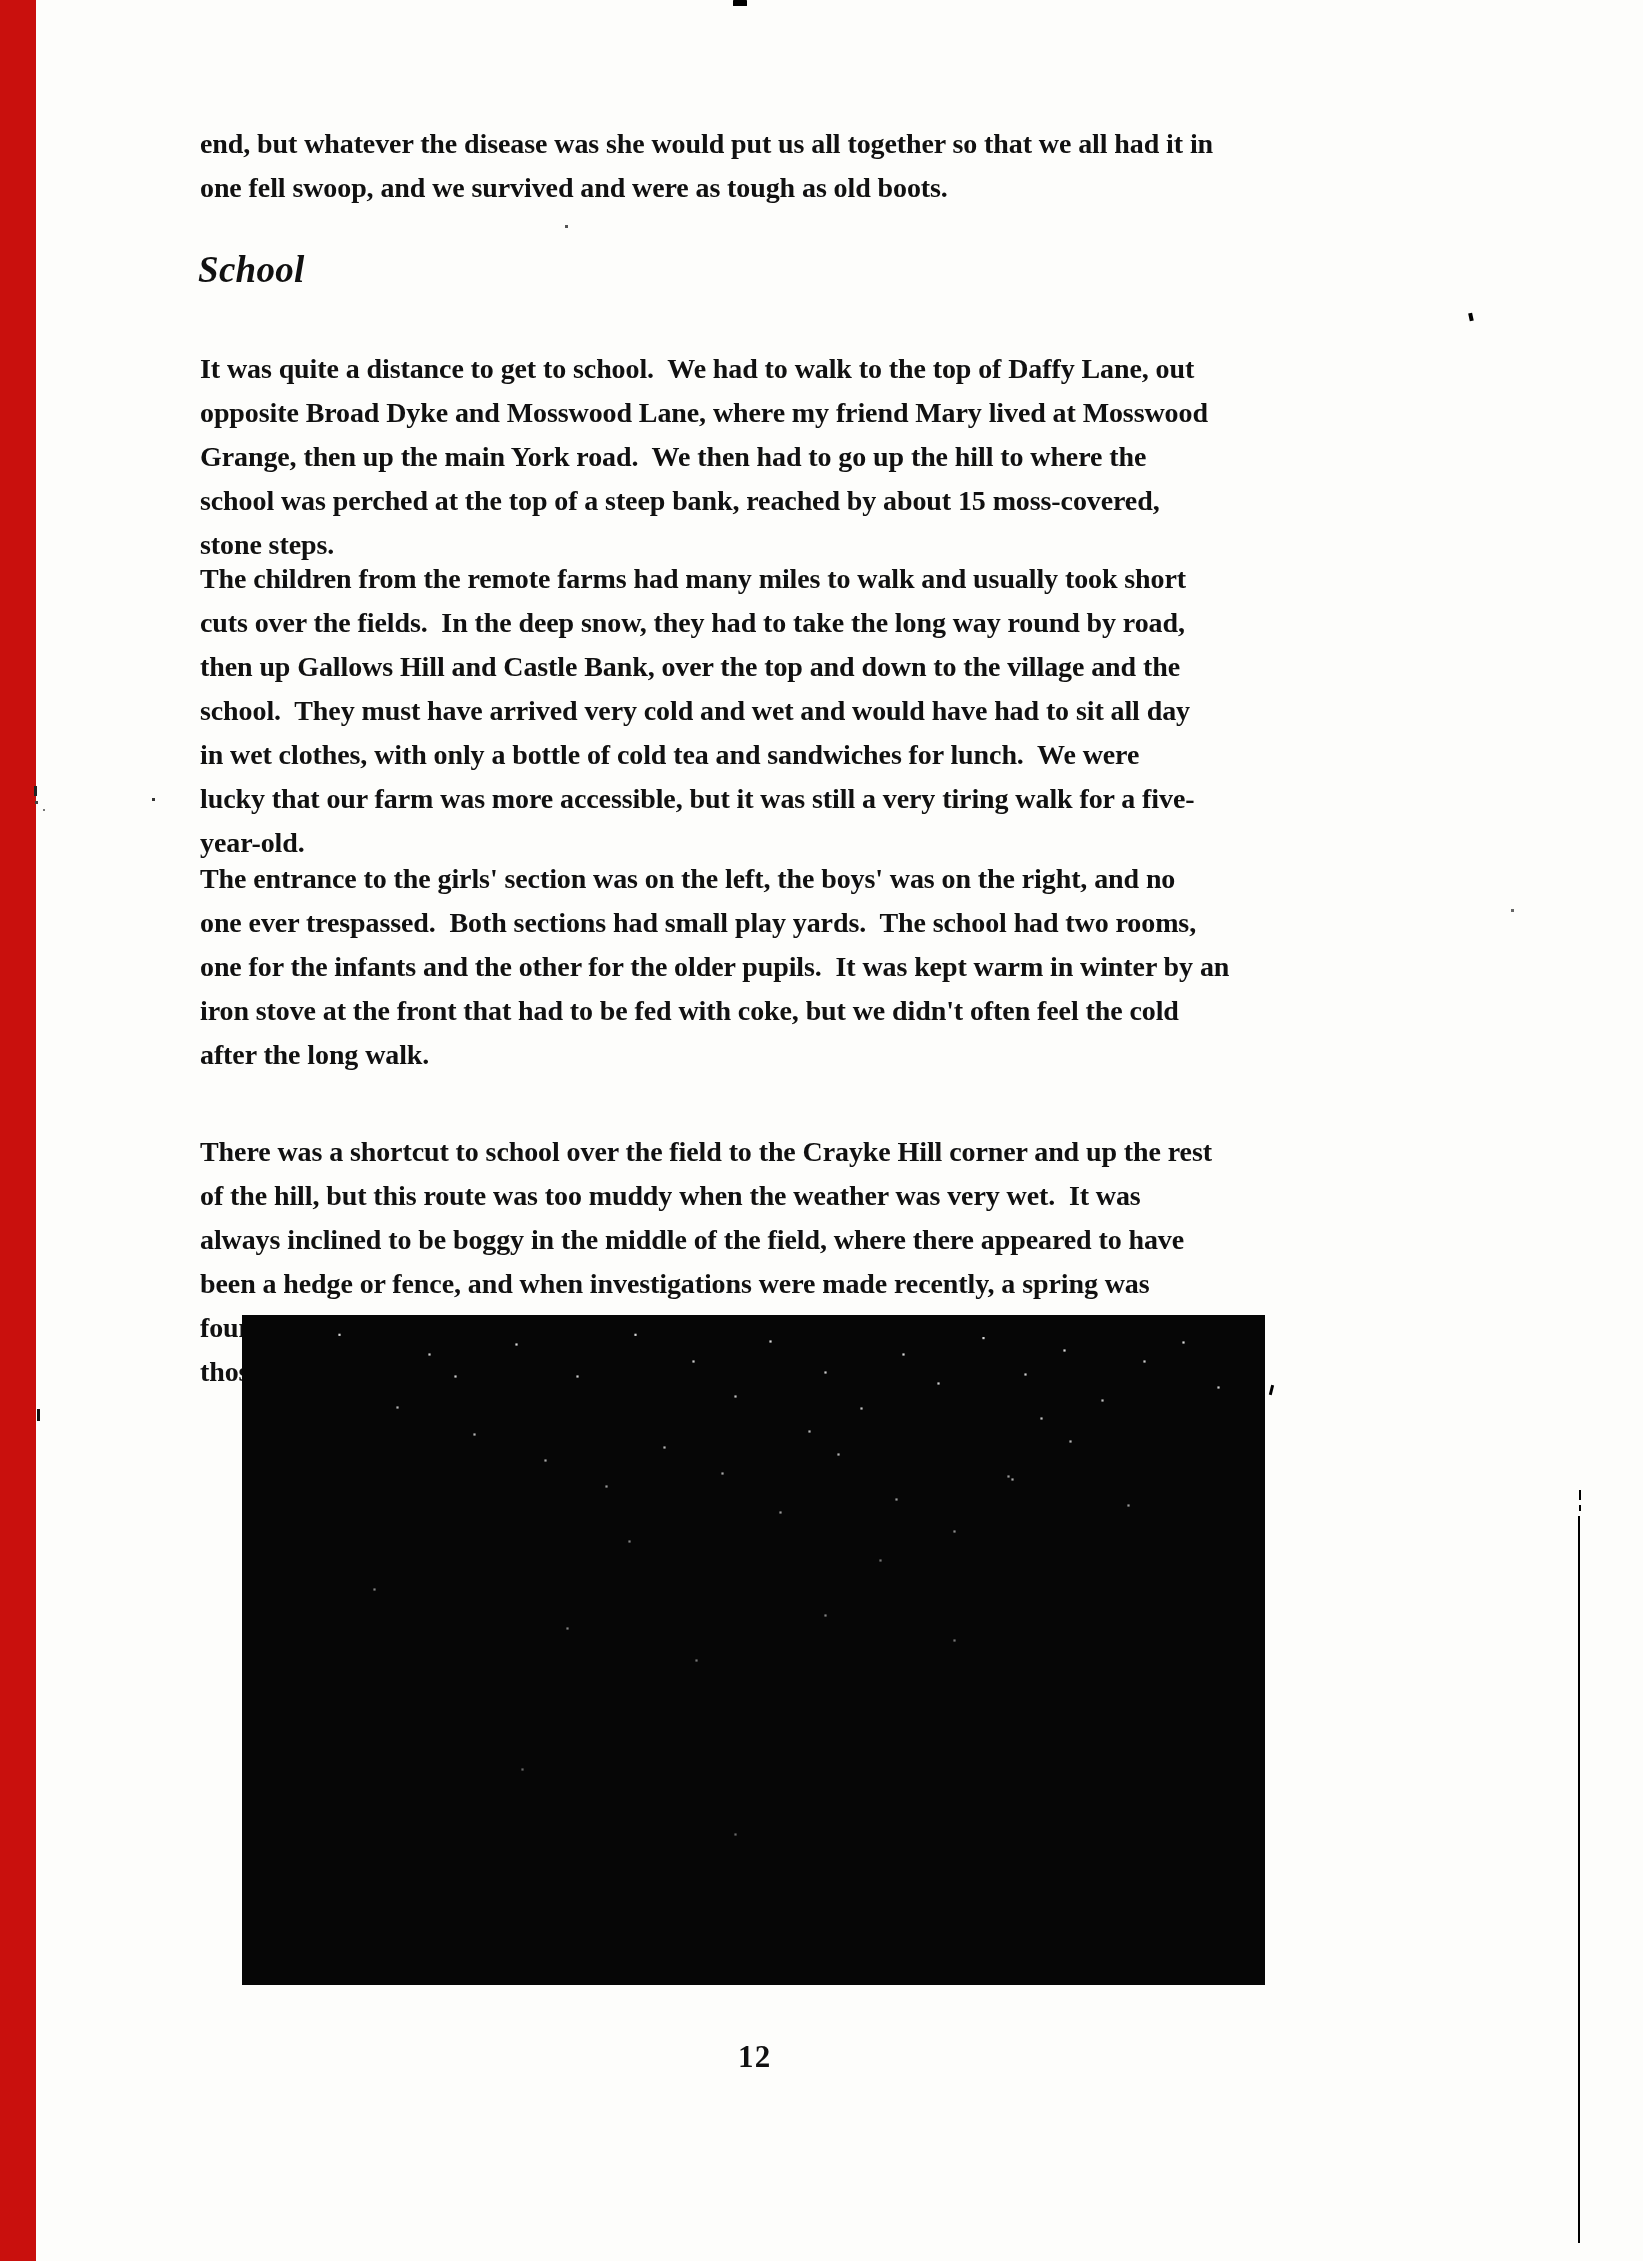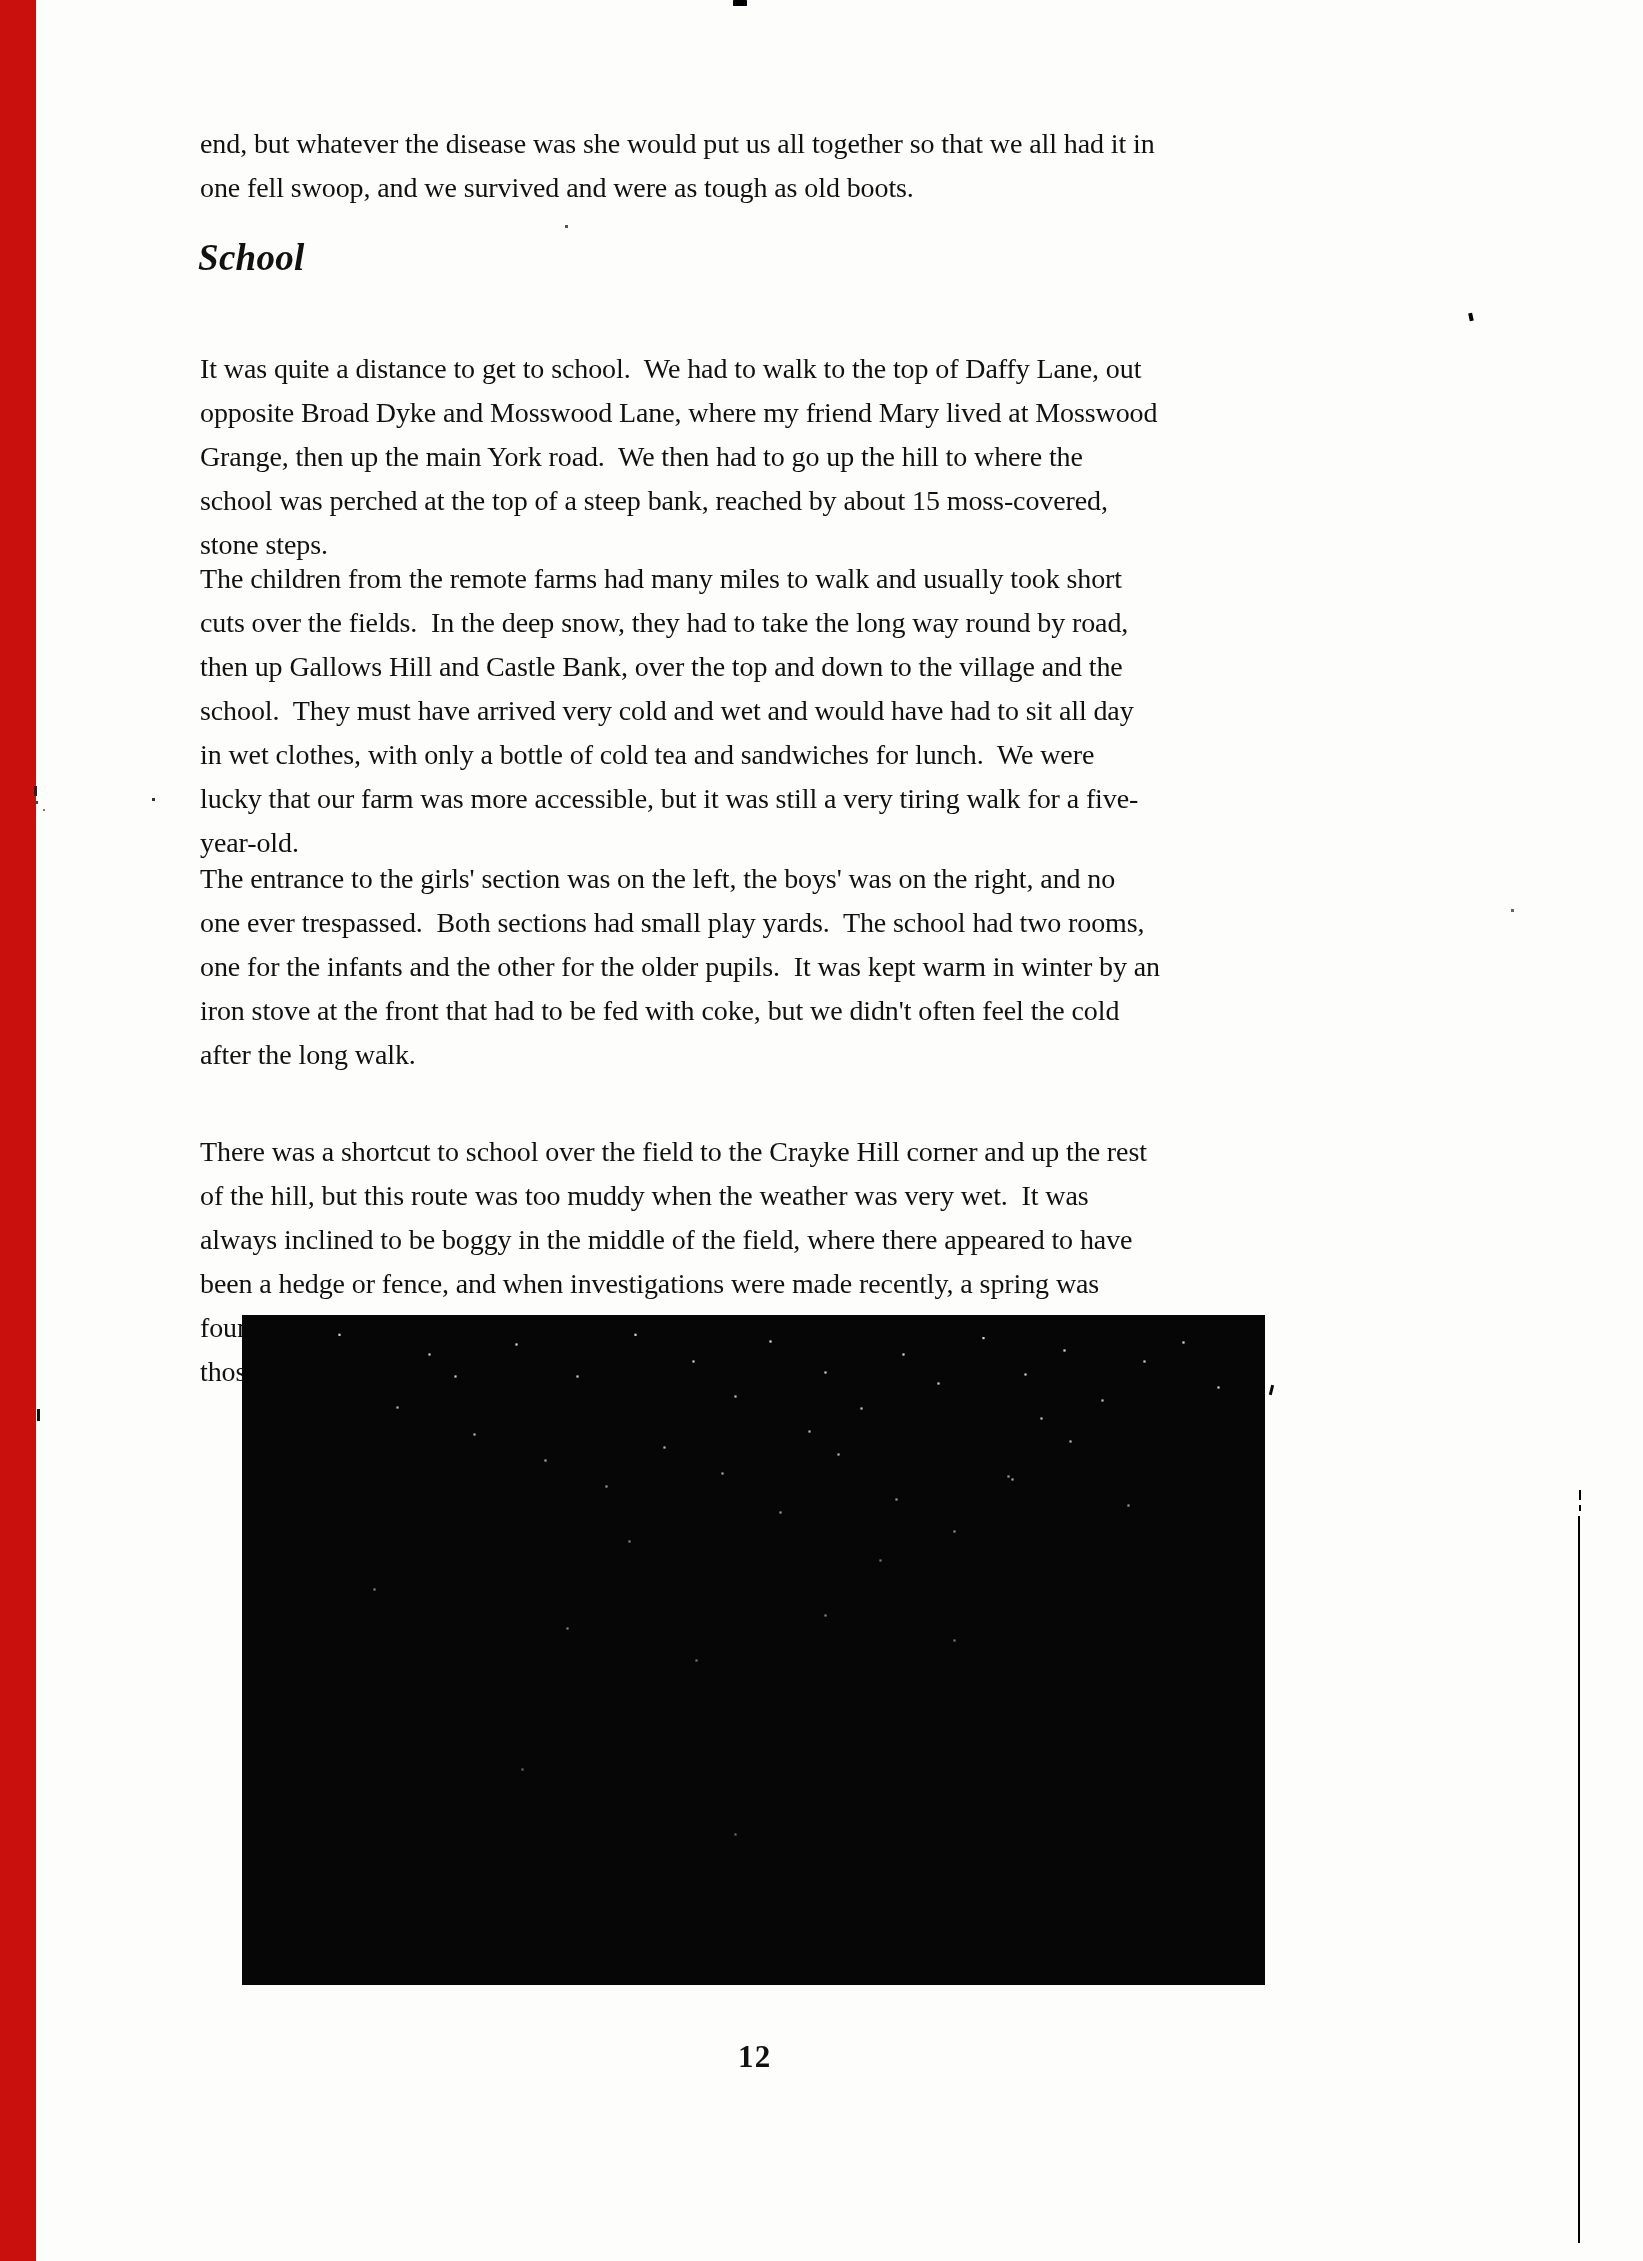--- a/index.html
+++ b/index.html
@@ -17,31 +17,31 @@
     position:absolute;left:0;top:0;width:36px;height:2261px;
     background:#c9100d;
   }
   
   .top-dash{
     position:absolute;left:733px;top:0;width:14px;height:5.8px;
     background:#000;border-radius:0.6px;
   }
   .para{
     position:absolute;left:200px;
-    font-size:28px;font-weight:normal;line-height:44px;
+    font-size:28px;font-weight:bold;line-height:44px;
     letter-spacing:-0.1px;
     white-space:pre;
   }
   .p1{top:122px;}
   .p2{top:347px;}
   .p3{top:557px;}
   .p4{top:857px;}
   .p5{top:1114px;margin-top:16px;}
   .heading{
-    position:absolute;left:198px;top:236px;margin:0;
+    position:absolute;left:198px;top:248px;margin:0;
     font-size:37px;font-weight:bold;font-style:italic;
     letter-spacing:0.3px;
   }
   .photo{
     position:absolute;left:242px;top:1315px;width:1023px;height:670px;
     background:#060606;
   }
   
   .photo .noise{
     position:absolute;left:0;top:0;width:0.6px;height:0.6px;background:transparent;

